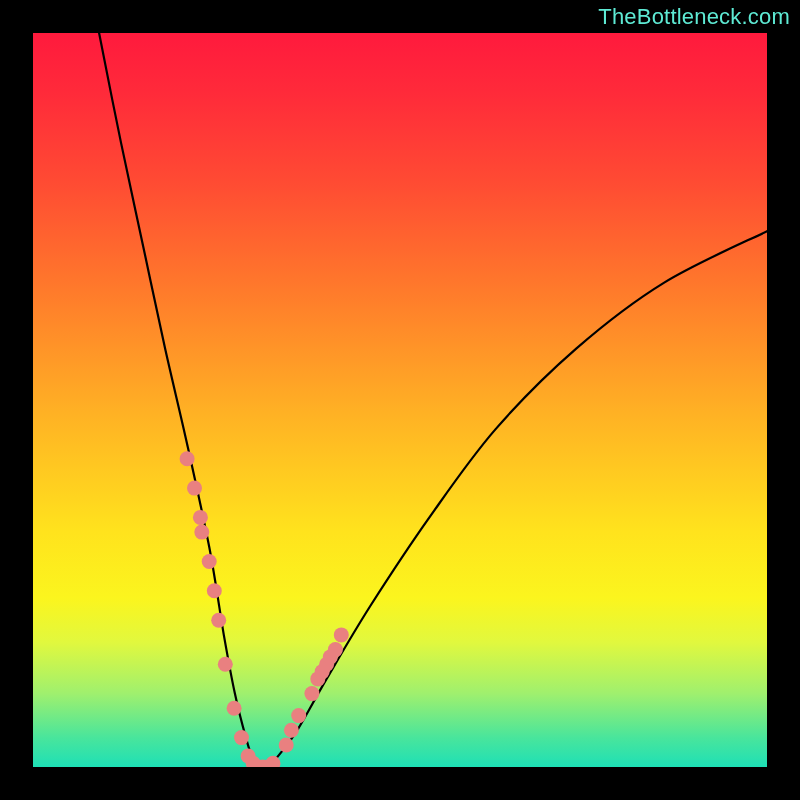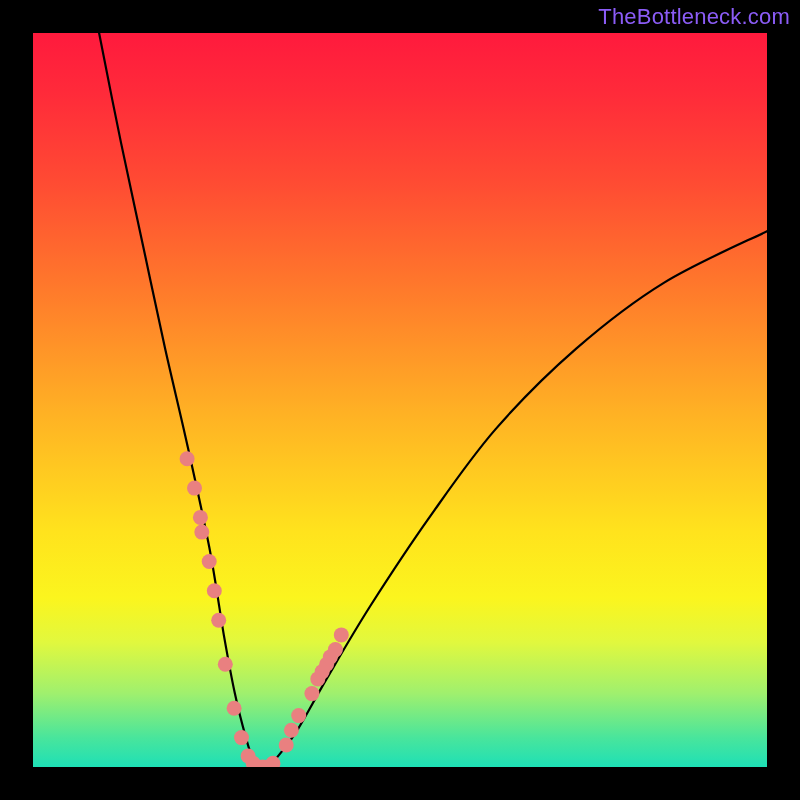--- a/index.html
+++ b/index.html
@@ -36,21 +36,21 @@
       #e1f83e 83%,
       #9ff06e 90%,
       #49e59c 96%,
       #1ee0b6 100%
     );
   }
   .attribution {
     position: absolute;
     top: 4px;
     right: 10px;
-    color: #8b5cf6;
+    color: #5eead4;
     font-size: 22px;
     font-weight: 400;
     letter-spacing: 0.2px;
     user-select: text;
   }
   svg.curve {
     position: absolute;
     inset: 0;
     width: 734px;
     height: 734px;

